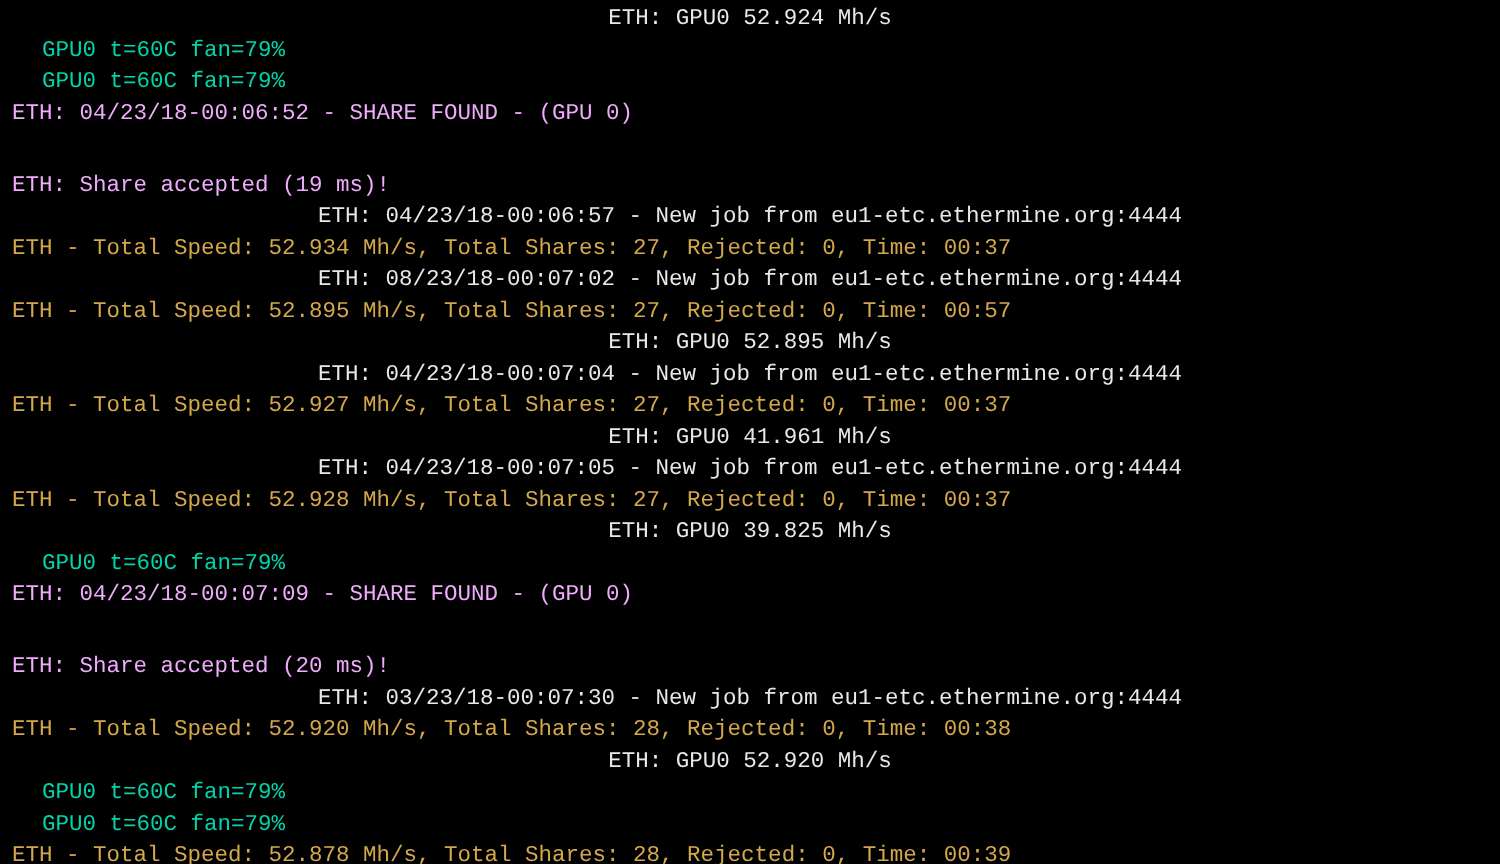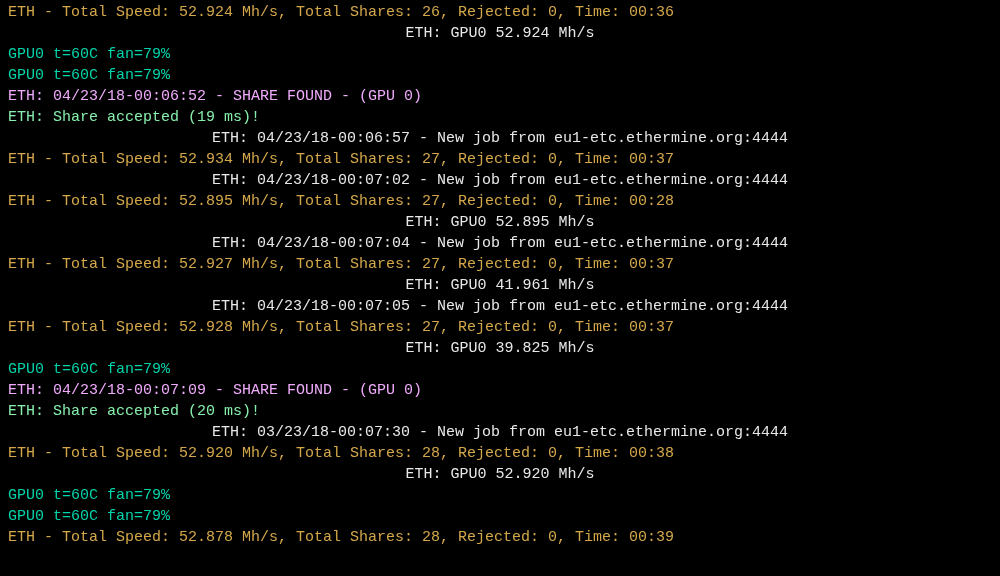--- a/index.html
+++ b/index.html
@@ -15,39 +15,38 @@
       padding: 2px 8px;
       width: 1000px;
       height: 576px;
       overflow: hidden;
     }
     .line {
       white-space: pre;
       display: block;
     }
     .c-white { color: #e8e8e8; text-align: center; }
-    .c-cyan { color: #00d4aa; }
+    .c-cyan { color: #00d4aa; margin-left: 20px; }
     .c-magenta { color: #f0abfc; }
-    .c-green { color: #86efac; }
+    .c-green { color: #f0abfc; margin-top: 27px; }
     .c-orange { color: #d4a84a; }
   </style>
 </head>
 <body>
 
 <div id="terminal">
-    <span class="line c-orange">ETH - Total Speed: 52.924 Mh/s, Total Shares: 26, Rejected: 0, Time: 00:36</span>
     <span class="line c-white">ETH: GPU0 52.924 Mh/s</span>
     <span class="line c-cyan">GPU0 t=60C fan=79%</span>
     <span class="line c-cyan">GPU0 t=60C fan=79%</span>
     <span class="line c-magenta">ETH: 04/23/18-00:06:52 - SHARE FOUND - (GPU 0)</span>
     <span class="line c-green">ETH: Share accepted (19 ms)!</span>
     <span class="line c-white">ETH: 04/23/18-00:06:57 - New job from eu1-etc.ethermine.org:4444</span>
     <span class="line c-orange">ETH - Total Speed: 52.934 Mh/s, Total Shares: 27, Rejected: 0, Time: 00:37</span>
-    <span class="line c-white">ETH: 04/23/18-00:07:02 - New job from eu1-etc.ethermine.org:4444</span>
-    <span class="line c-orange">ETH - Total Speed: 52.895 Mh/s, Total Shares: 27, Rejected: 0, Time: 00:28</span>
+    <span class="line c-white">ETH: 08/23/18-00:07:02 - New job from eu1-etc.ethermine.org:4444</span>
+    <span class="line c-orange">ETH - Total Speed: 52.895 Mh/s, Total Shares: 27, Rejected: 0, Time: 00:57</span>
     <span class="line c-white">ETH: GPU0 52.895 Mh/s</span>
     <span class="line c-white">ETH: 04/23/18-00:07:04 - New job from eu1-etc.ethermine.org:4444</span>
     <span class="line c-orange">ETH - Total Speed: 52.927 Mh/s, Total Shares: 27, Rejected: 0, Time: 00:37</span>
     <span class="line c-white">ETH: GPU0 41.961 Mh/s</span>
     <span class="line c-white">ETH: 04/23/18-00:07:05 - New job from eu1-etc.ethermine.org:4444</span>
     <span class="line c-orange">ETH - Total Speed: 52.928 Mh/s, Total Shares: 27, Rejected: 0, Time: 00:37</span>
     <span class="line c-white">ETH: GPU0 39.825 Mh/s</span>
     <span class="line c-cyan">GPU0 t=60C fan=79%</span>
     <span class="line c-magenta">ETH: 04/23/18-00:07:09 - SHARE FOUND - (GPU 0)</span>
     <span class="line c-green">ETH: Share accepted (20 ms)!</span>

